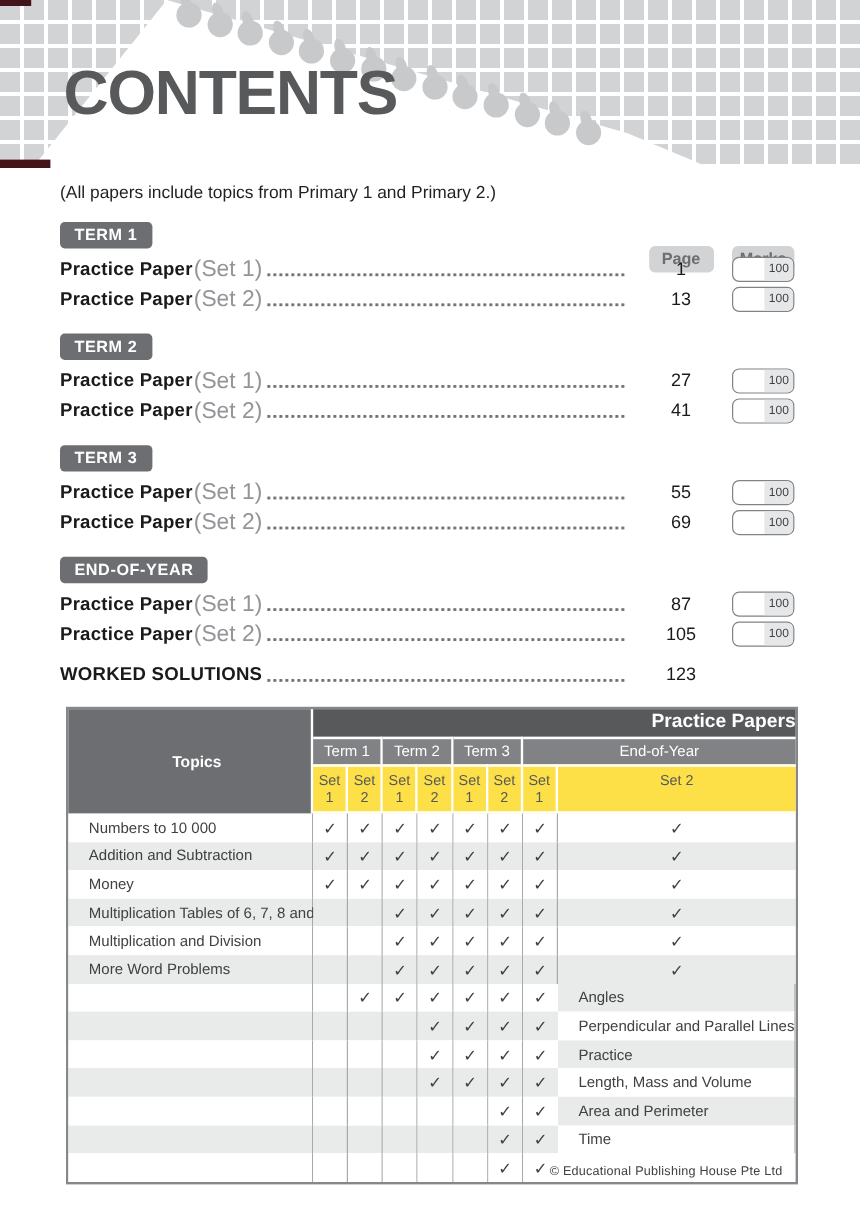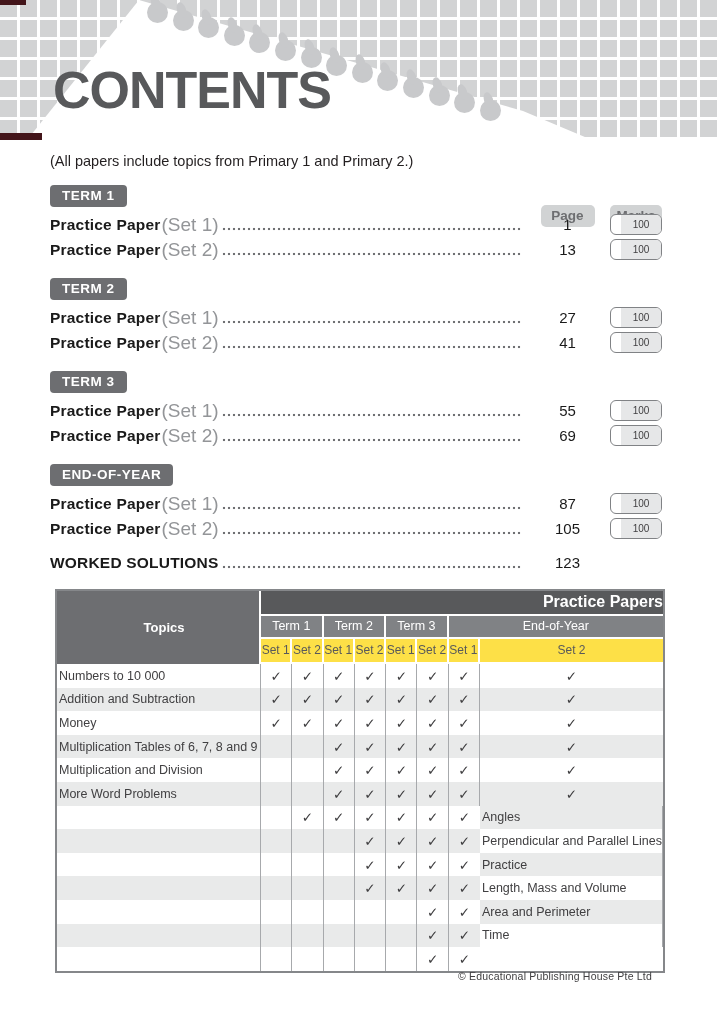--- a/index.html
+++ b/index.html
@@ -21,21 +21,21 @@
   }
   .spiral-blob {
     position:absolute; width:21px; height:21px; border-radius:50%;
     background:#c8c9cb;
   }
   .spiral-blob::before {
     content:""; position:absolute; width:9px; height:16px; border-radius:50%;
     background:#c8c9cb; top:-8px; left:4px; transform:rotate(-18deg);
   }
   .contents-title {
-    position:absolute; left:53px; top:60px;
+    position:absolute; left:53px; top:48px;
     font-size:52px; font-weight:bold; letter-spacing:-1px; color:#58595b;
   }
   .corner-mark-top  { position:absolute; left:0; top:0;     width:26px; height:5px; background:#43151a; }
   .corner-mark-left { position:absolute; left:0; top:133px; width:42px; height:7px; background:#43151a; }
 
   
   .intro { margin:13px 50px 0 50px; font-size:14.5px; color:#231f20; }
 
   
   .toc { margin:0 58px 0 50px; }
@@ -63,21 +63,21 @@
     background-image: radial-gradient(circle at 2px 2px, #6f7073 1.1px, transparent 1.6px);
     background-size:5px 4px; background-repeat:repeat-x;
   }
   .entry-page { font-size:15px; color:#1a1a1a; }
   .marks-box {
     width:52px; height:21px; border:1.5px solid #808285; border-radius:6px;
     background:#fff; display:flex; overflow:hidden;
   }
   .marks-box-blank { flex:1; }
   .marks-value {
-    width:40px; background:#e6e7e8; font-size:10px; color:#414042;
+    width:24px; background:#e6e7e8; font-size:10px; color:#414042;
     display:flex; align-items:center; justify-content:center;
   }
   .worked { margin-top:9px; }
 
   
   .topics-table {
     margin:14px 55px 0 55px; border:2px solid #85878a;
     display:grid; grid-template-columns:204px repeat(8, 1fr);
     background:#fff;
   }
@@ -96,21 +96,21 @@
     text-align:center; padding:3px 0 4px; border-top:2px solid #fff; border-right:2px solid #fff;
   }
   .th-term.last { border-right:none; }
   .th-set {
     background:#fde047; color:#58595b; font-size:12px; text-align:center;
     padding:4px 0 5px; border-top:2px solid #fff; border-right:2px solid #fff; border-bottom:2px solid #fff;
   }
   .th-set.last { border-right:none; }
   .td { height:23.6px; display:flex; align-items:center; background:#fff; }
   .td.stripe { background:#e9eaea; }
-  .td-topic { padding-left:2px; font-size:12.5px; color:#414042; border-right:1px solid #a7a9ac; white-space:nowrap; }
+  .td-topic { padding-left:17px; font-size:12.5px; color:#414042; border-right:1px solid #a7a9ac; white-space:nowrap; }
   .td-check { justify-content:center; font-size:13.5px; color:#414042; border-right:1px solid #a7a9ac; }
   .td-check.last { border-right:none; }
 
   
   .footer {
     position:absolute; top:970px; right:68px;
     font-size:10.5px; color:#414042; letter-spacing:.2px;
   }
 </style>
 </head>

